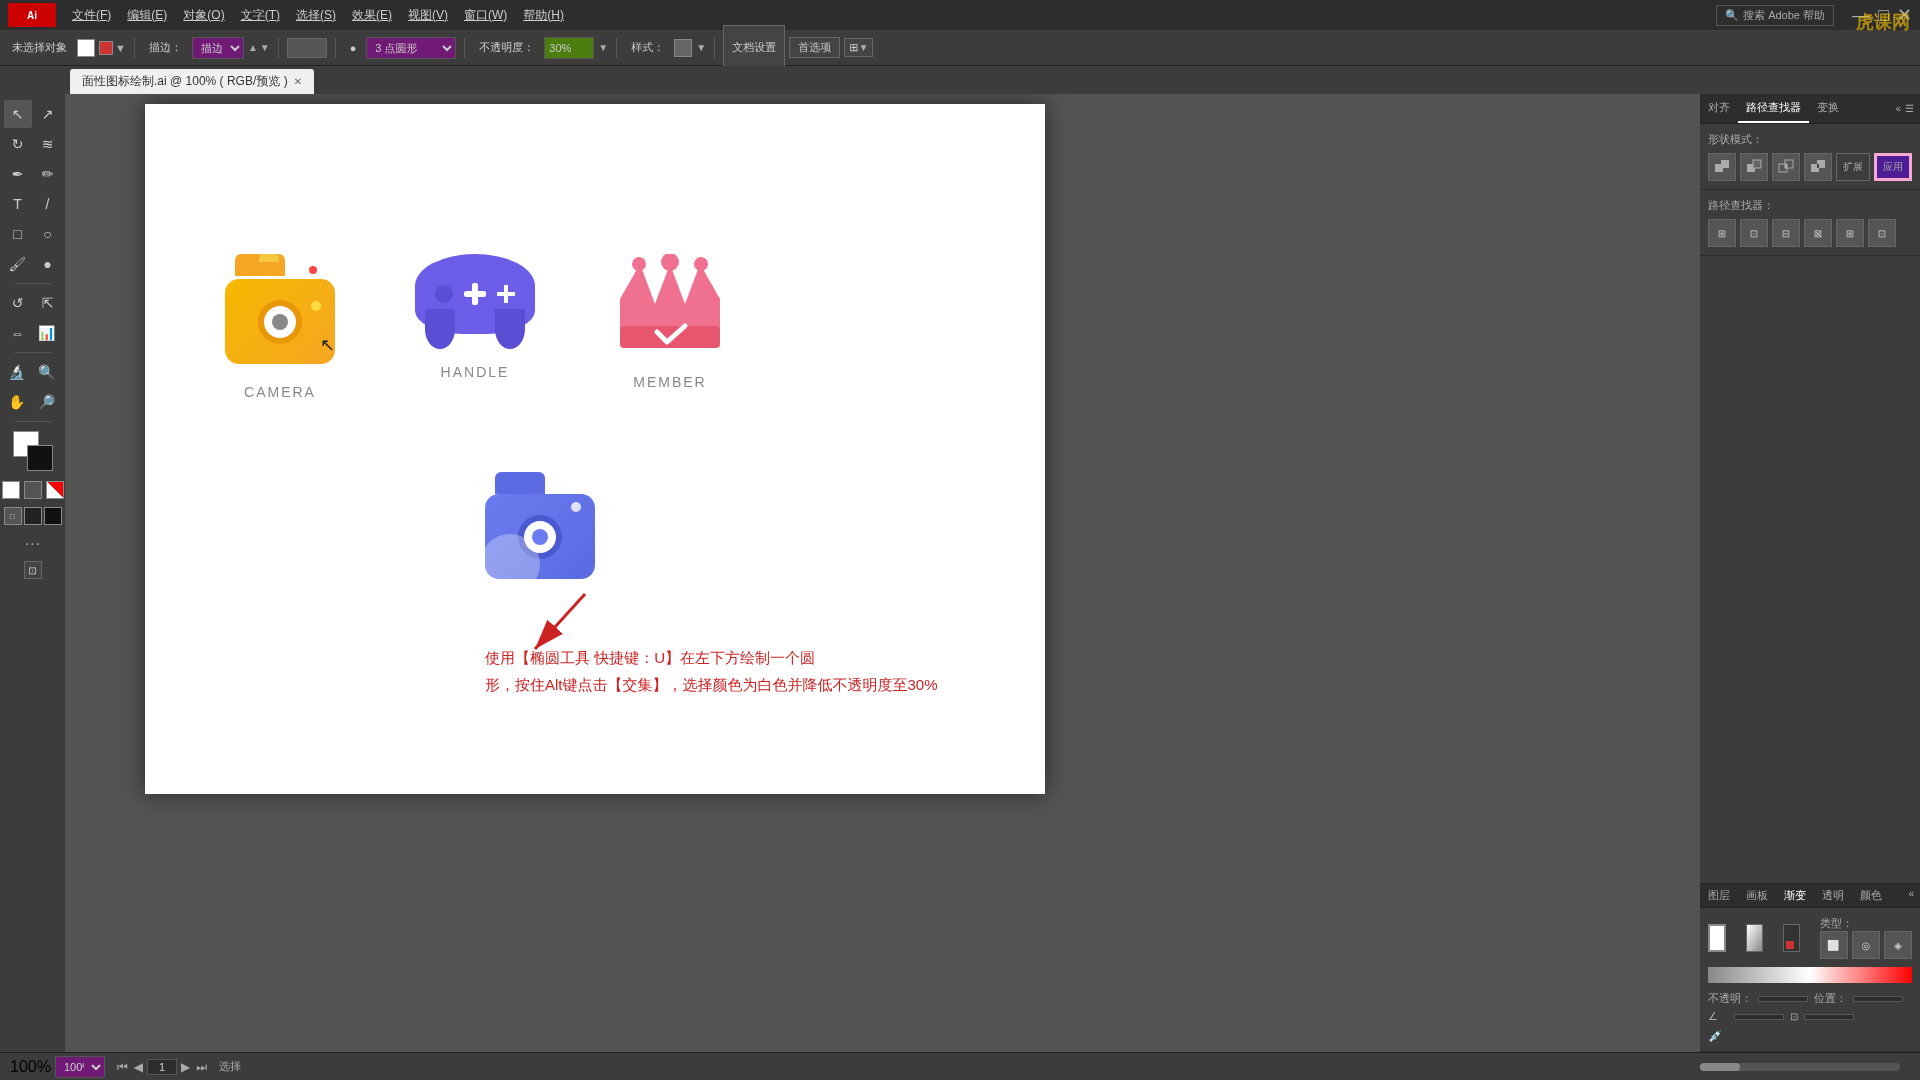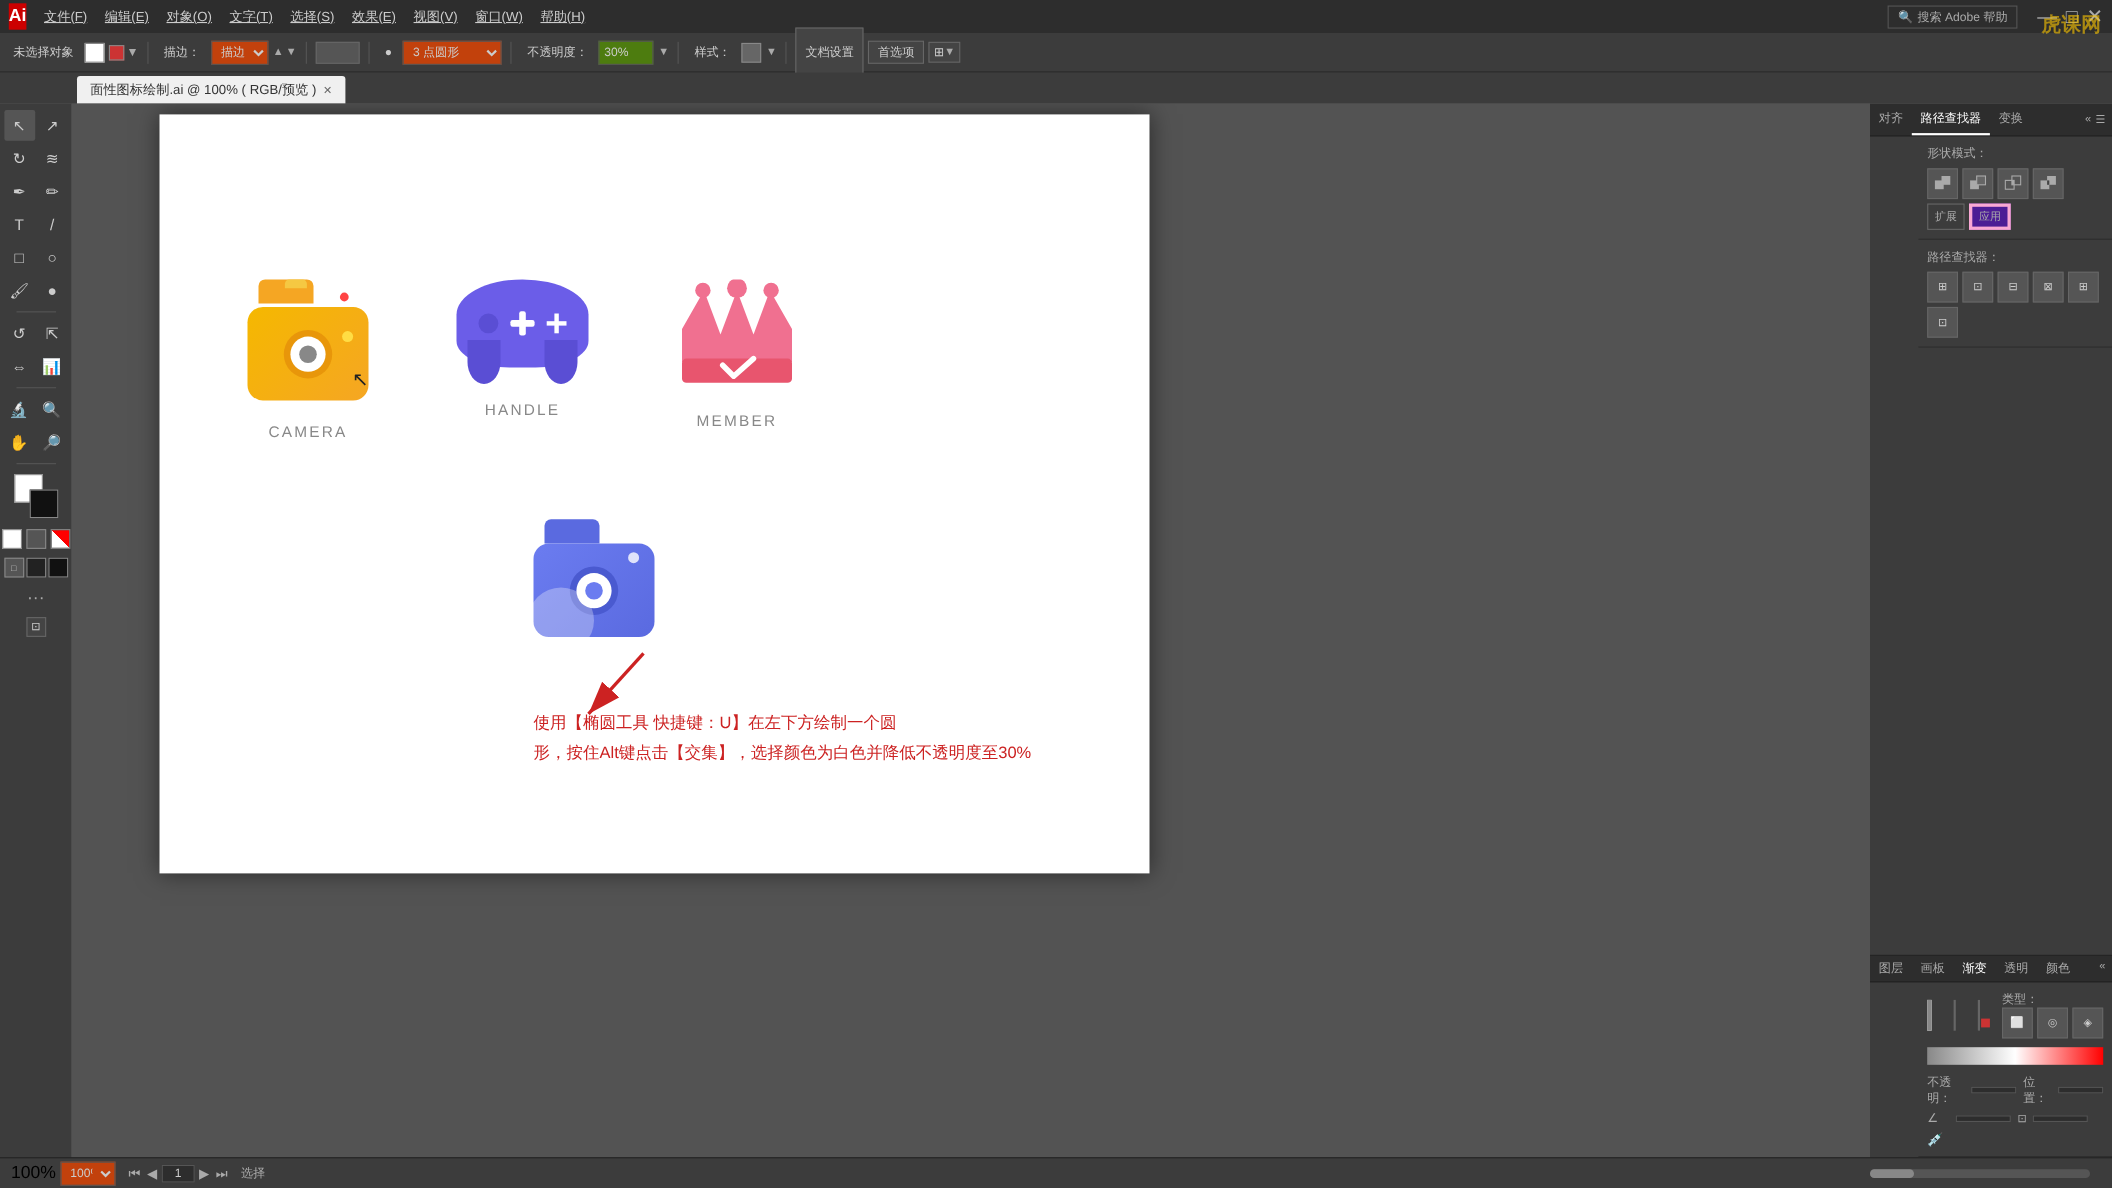--- a/index.html
+++ b/index.html
@@ -9,24 +9,24 @@
     .menu-bar {
       height: 30px;
       background: #2d2d2d;
       display: flex;
       align-items: center;
       padding: 0 8px;
       gap: 2px;
       flex-shrink: 0;
     }
     .menu-bar-logo {
-      width: 16px; height: 24px;
+      width: 48px; height: 24px;
       background: #cc0000;
       display: flex; align-items: center; justify-content: center;
-      color: white; font-weight: bold; font-size: 16px;
+      color: white; font-weight: bold; font-size: 10px;
       margin-right: 6px;
     }
     .menu-item {
       color: #ccc;
       font-size: 12px;
       padding: 2px 8px;
       cursor: pointer;
       white-space: nowrap;
       text-decoration: underline;
     }
@@ -48,21 +48,21 @@
     }
     .toolbar-item {
       color: #ccc;
       font-size: 11px;
       padding: 2px 6px;
       cursor: pointer;
       white-space: nowrap;
       display: flex; align-items: center; gap: 2px;
     }
     .toolbar-select {
-      background: #c2410c;
+      background: #701a75;
       border: 1px solid #555;
       color: #ccc;
       font-size: 11px;
       padding: 2px 4px;
       height: 22px;
     }
     .toolbar-input {
       background: #4d7c0f;
       border: 1px solid #555;
       color: #ccc;
@@ -334,21 +334,20 @@
       color: #aaa;
       font-size: 11px;
       padding: 6px 8px;
       cursor: pointer;
       border-bottom: 2px solid transparent;
     }
     .panel-tab.active { color: #fff; border-bottom-color: #fff; }
     .panel-section {
       padding: 8px;
       border-bottom: 1px solid #2d2d2d;
-      margin-left: 44px;
     }
     .panel-section-title {
       color: #aaa;
       font-size: 11px;
       margin-bottom: 6px;
     }
     .shape-buttons {
       display: flex; gap: 4px; flex-wrap: wrap;
     }
     .shape-btn {

